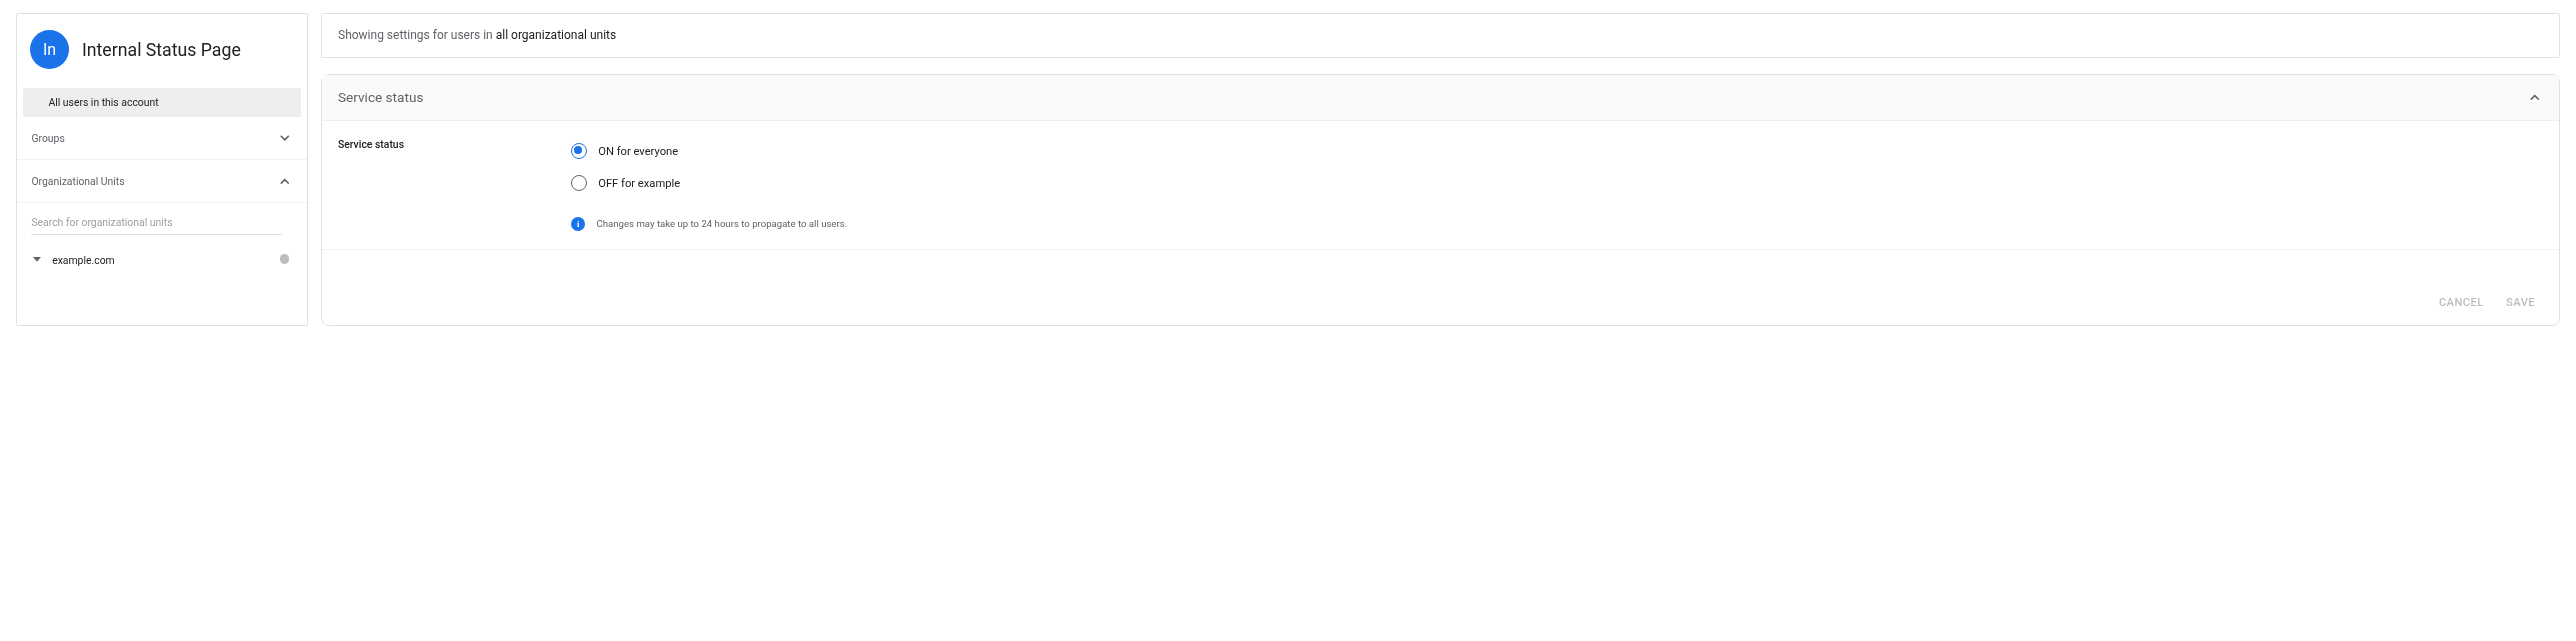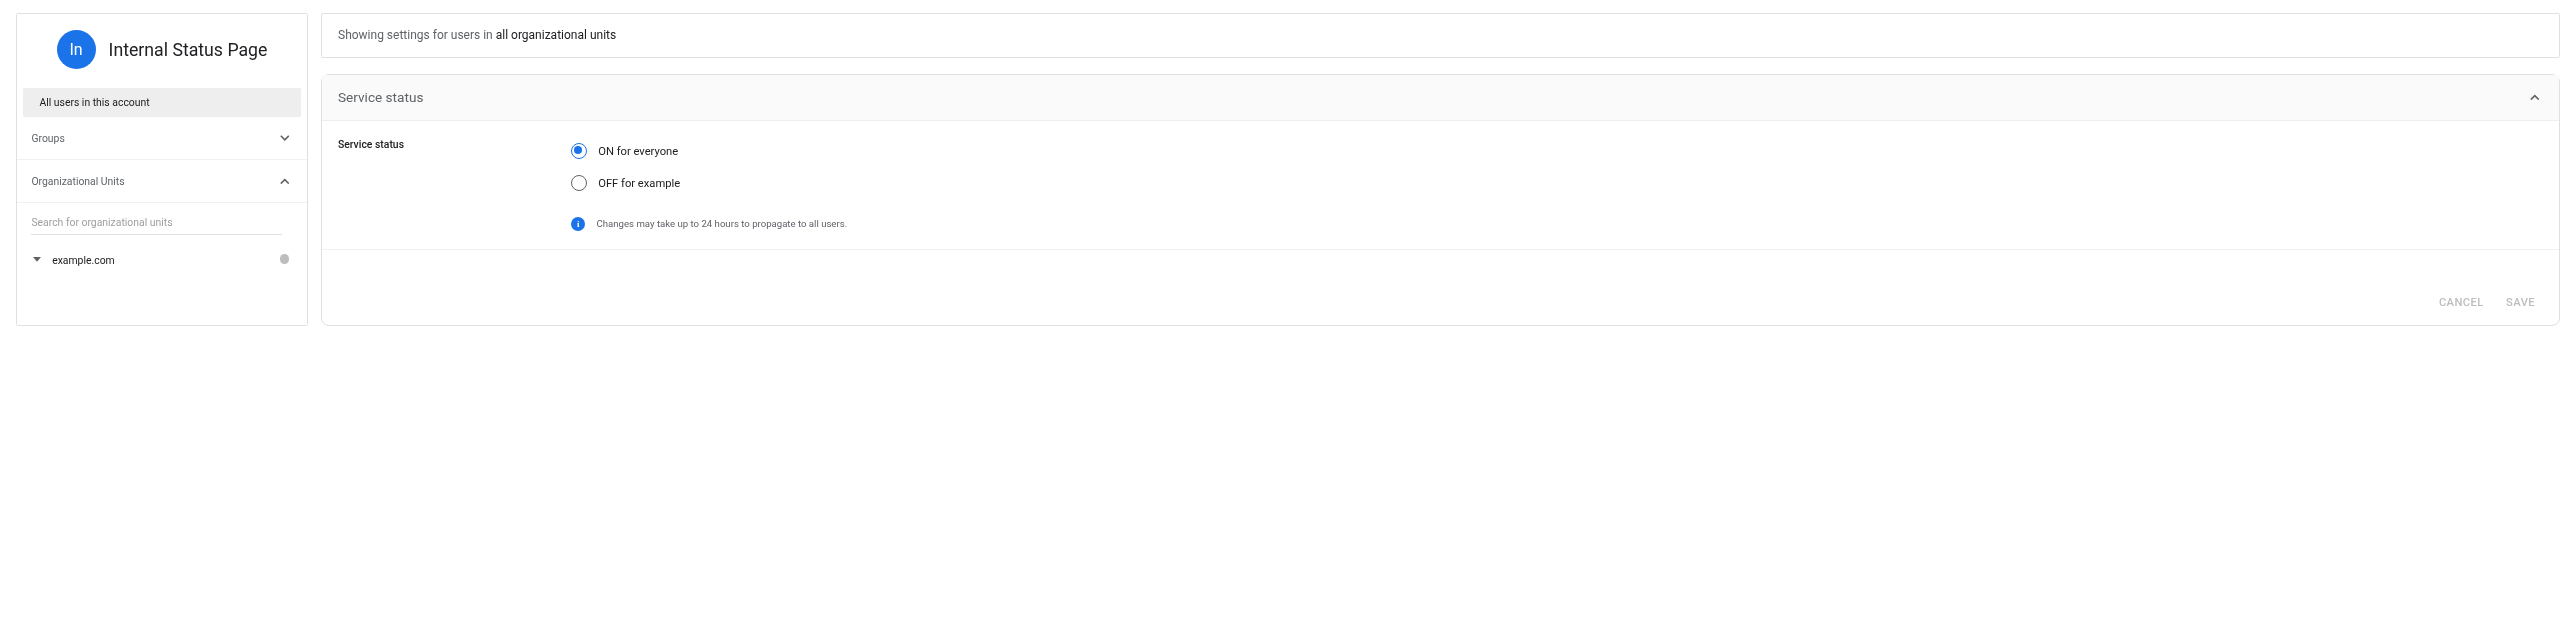--- a/index.html
+++ b/index.html
@@ -23,21 +23,20 @@
       flex-shrink: 0;
       border: 0.8px solid #e0e0e0;
       border-radius: 1.6px;
       background: #fff;
     }
     .sidebar-header {
       display: flex;
       align-items: center;
       padding: 16px 13px 19px 13px;
       gap: 13px;
-      justify-content: center;
     }
     .avatar {
       width: 39px;
       height: 39px;
       border-radius: 50%;
       background: #1a73e8;
       color: #fff;
       display: flex;
       align-items: center;
       justify-content: center;
@@ -46,21 +45,21 @@
       flex-shrink: 0;
     }
     .page-title {
       font-size: 17.7px;
       font-weight: 400;
       color: #202124;
     }
     .sidebar-item-active {
       background: #eeeeee;
       margin: 0 6.4px;
-      padding: 8px 16px;
+      padding: 8px 25px;
       font-size: 10.4px;
       color: #202124;
       border-radius: 1.6px;
     }
     .sidebar-row {
       display: flex;
       align-items: center;
       justify-content: space-between;
       padding: 13px 14.4px;
       cursor: pointer;

